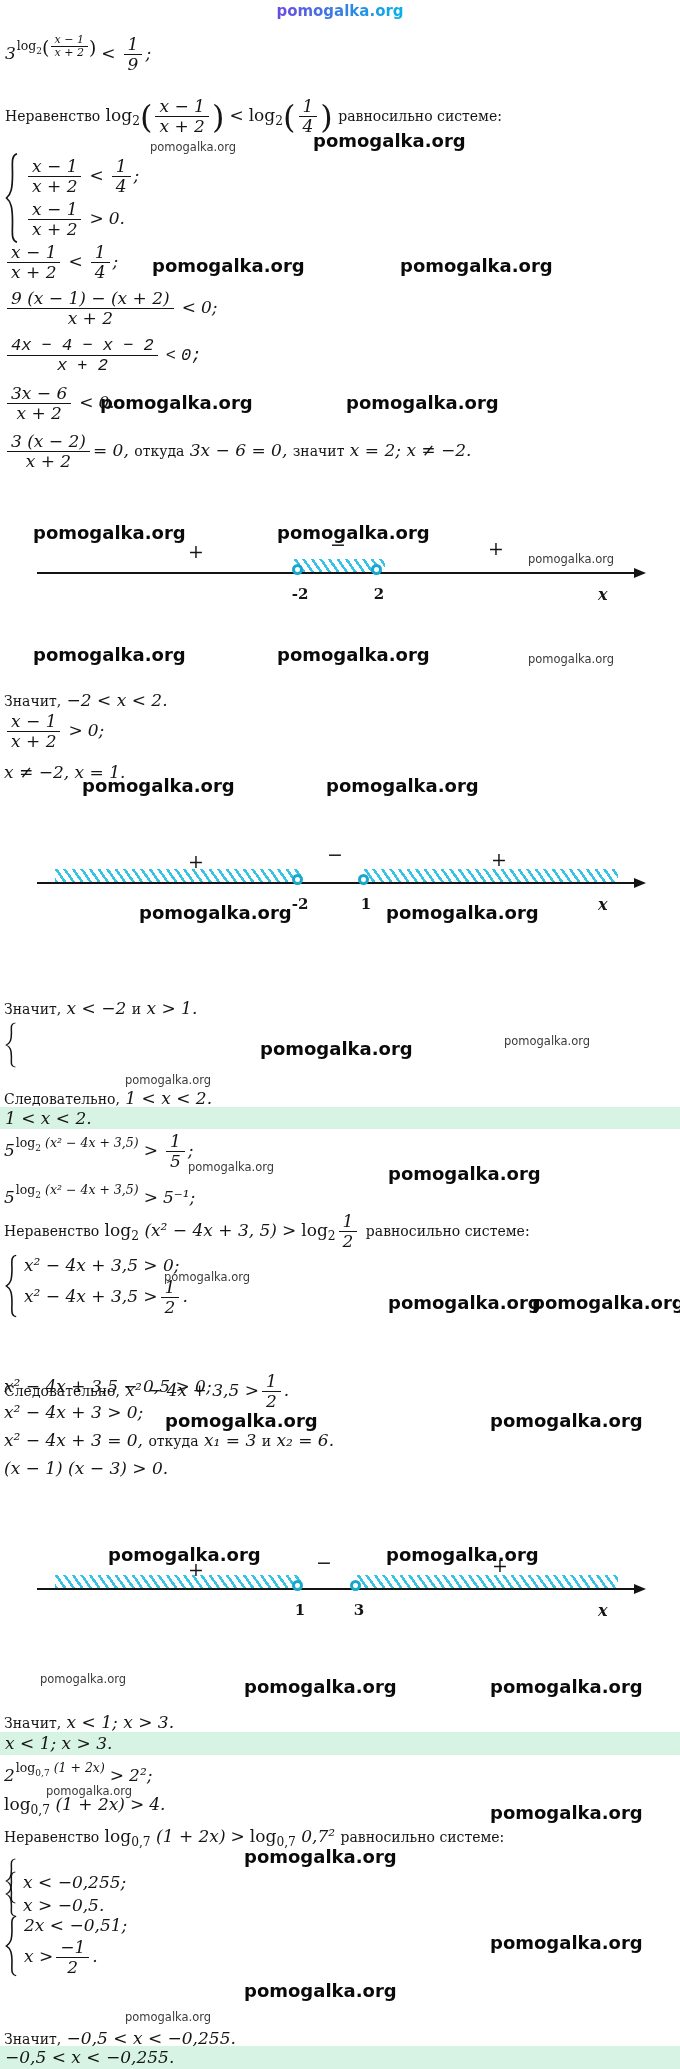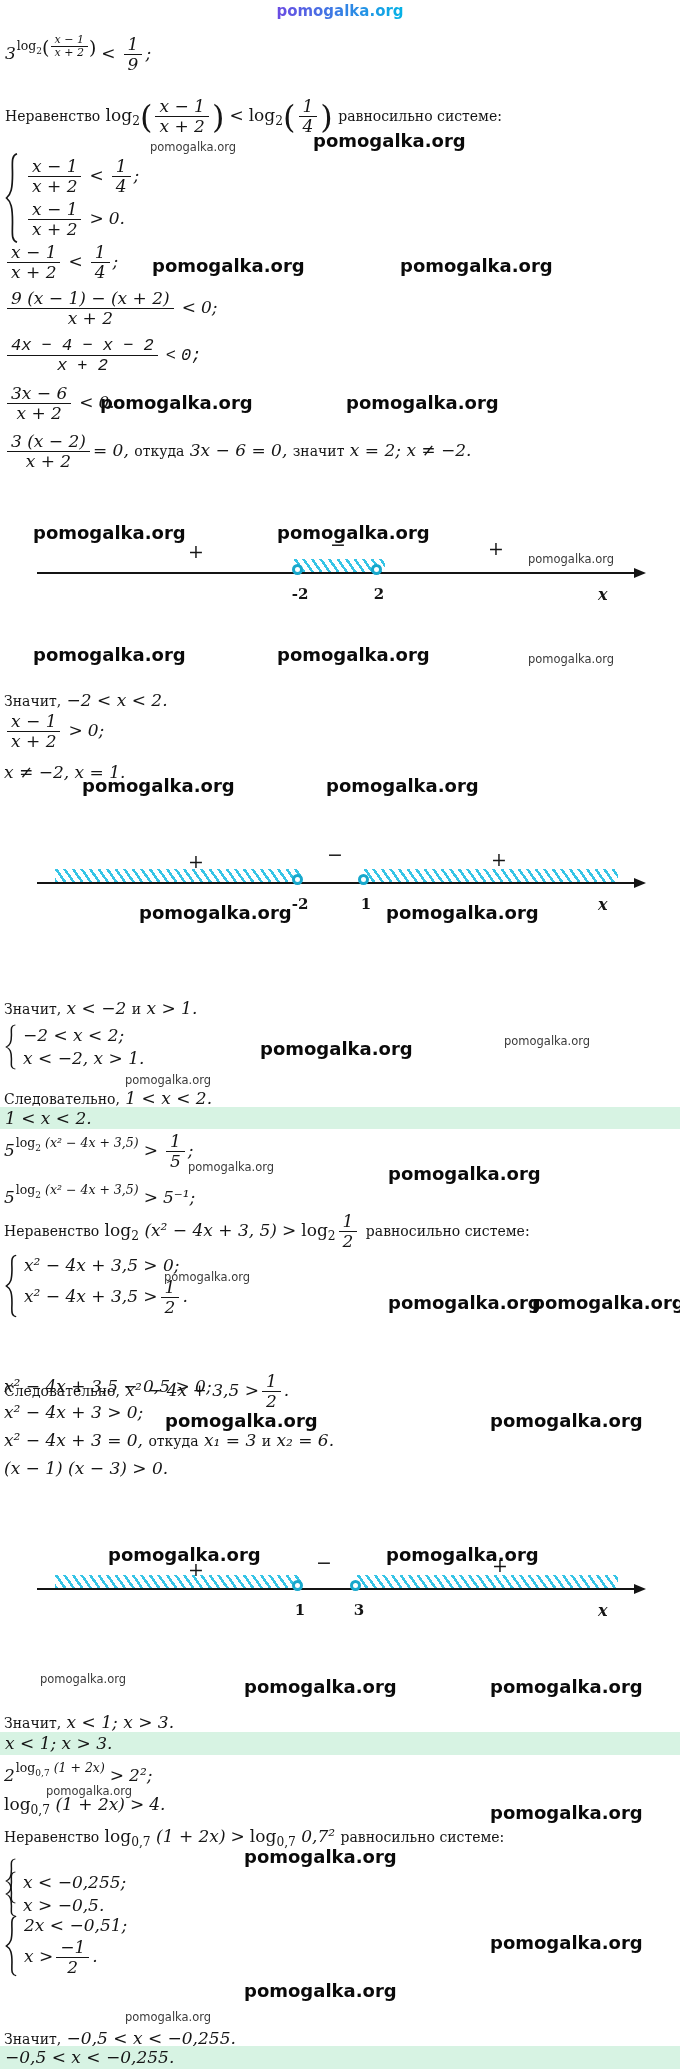--- a/index.html
+++ b/index.html
@@ -107,24 +107,20 @@
   <span class="plabel" style="left:366px;top:57px;">1</span>
   <span class="xlabel" style="left:598px;top:57px;">x</span>
 </div>
 
 <div class="mline" style="top:998px;left:4px;"><span class="rus">Значит,</span> <span>x &lt; −2</span> <span class="rus">и</span> <span>x &gt; 1.</span></div>
 
 <div class="sys" style="top:1022px;left:4px;">
   <svg class="bracesvg" width="14" height="46" viewBox="0 0 16 100" preserveAspectRatio="none">
       <path d="M13,2 C7,4 8.5,12 8.5,24 C8.5,40 7,46 2.5,50 C7,54 8.5,60 8.5,76 C8.5,88 7,96 13,98" fill="none" stroke="#151515" stroke-width="1.7"></path>
     </svg>
-  <div class="sysrows">
-    <div class="sysrow"><span>−2 &lt; x &lt; 2;</span></div>
-    <div class="sysrow"><span>x &lt; −2, x &gt; 1.</span></div>
-  </div>
 </div>
 
 <div class="mline" style="top:1088px;left:4px;"><span class="rus">Следовательно,</span> <span>1 &lt; x &lt; 2.</span></div>
 
 <div class="hl" style="top:1107px;height:22px;"><span>1 &lt; x &lt; 2.</span></div>
 
 <div class="mline" style="top:1132px;left:4px;"><span>5</span><span class="expo"><span class="fn">log</span><sub class="idx">2</sub> <span>(x² − 4x + 3,5)</span></span><span class="rel">&gt;</span><span class="frac"><span class="num">1</span><span class="den">5</span></span><span>;</span></div>
 
 <div class="mline" style="top:1182px;left:4px;"><span>5</span><span class="expo"><span class="fn">log</span><sub class="idx">2</sub> <span>(x² − 4x + 3,5)</span></span><span class="rel">&gt;</span><span>5⁻¹;</span></div>
 

